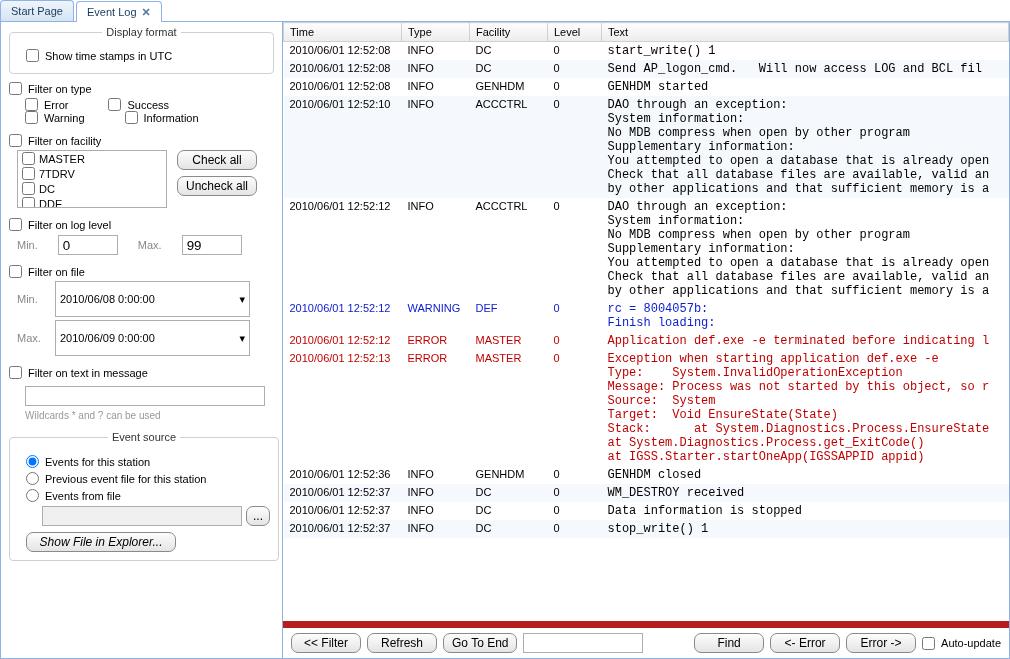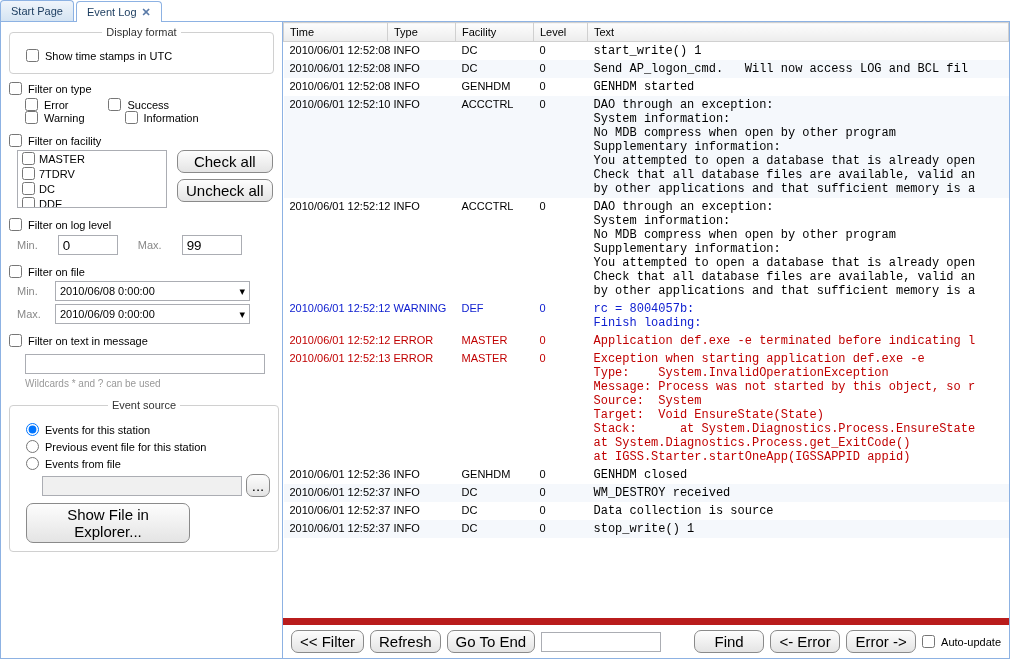--- a/index.html
+++ b/index.html
@@ -13,47 +13,47 @@
 fieldset { border: 1px solid #d0d0d0; border-radius: 4px; padding: 8px 8px 8px 8px; margin-bottom: 8px; }
 legend { padding: 0 4px; color: #333; text-align: center; }
 .chk { display: flex; align-items: center; gap: 6px; margin: 3px 0; }
 .chk input { width: 13px; height: 13px; }
 .chk-row { display: flex; gap: 40px; margin-left: 16px; }
 .inline-chk { display: flex; align-items: center; gap: 6px; }
 .facility-row { display: flex; gap: 10px; align-items: flex-start; }
 .facility-list { width: 150px; height: 58px; border: 1px solid #abadb3; background: #fff; overflow-y: scroll; }
 .facility-item { display: flex; align-items: center; gap: 4px; padding: 1px 4px; }
 .facility-btns { display: flex; flex-direction: column; gap: 6px; }
-button { font-family: Tahoma, Arial, sans-serif; font-size: 15px; padding: 2px 8px; border: 1px solid #8a8a8a; border-radius: 7px; background: linear-gradient(#fdfdfd, #e4e4e4); cursor: pointer; min-width: 70px; }
+button { font-family: Tahoma, Arial, sans-serif; font-size: 12px; padding: 2px 8px; border: 1px solid #8a8a8a; border-radius: 7px; background: linear-gradient(#fdfdfd, #e4e4e4); cursor: pointer; min-width: 70px; }
 .minmax { display: flex; gap: 20px; align-items: center; margin-left: 8px; margin-top: 4px; }
 .minmax label { color: #888; }
 .spinner { width: 60px; height: 20px; border: 1px solid #abadb3; padding: 2px 4px; background: #fff; }
 .time-row { display: flex; align-items: center; gap: 8px; margin: 3px 0 3px 8px; }
 .time-row label { width: 30px; color: #888; }
-.time-input { width: 195px; height: 20px; border: 1px solid #abadb3; padding: 2px 4px; background: #fff; display: flex; align-items: center; justify-content: space-between; }
+.time-input { width: 195px; height: 36px; border: 1px solid #abadb3; padding: 2px 4px; background: #fff; display: flex; align-items: center; justify-content: space-between; }
 .text-input { width: 240px; height: 20px; border: 1px solid #abadb3; margin: 4px 0 4px 16px; background: #fff; }
 .hint { color: #999; margin-left: 16px; font-size: 10px; }
 .radio { display: flex; align-items: center; gap: 6px; margin: 4px 0 4px 8px; }
 .file-row { display: flex; align-items: center; gap: 4px; margin-left: 24px; margin-top: 2px; }
 .file-input { width: 200px; height: 20px; border: 1px solid #abadb3; background: #f0f0f0; }
 .browse { width: 24px; min-width: 24px; padding: 2px; }
-.show-file { margin: 6px 0 0 8px; width: 164px; }
+.show-file { margin: 6px 0 0 8px; width: 150px; font-style: italic; }
 .content { flex: 1; display: flex; flex-direction: column; position: relative; }
 .grid-wrap { flex: 1; overflow: auto; position: relative; }
 .grid { width: 100%; border-collapse: collapse; table-layout: fixed; }
 .grid th { text-align: left; font-weight: normal; padding: 3px 6px; background: linear-gradient(#fdfdfd, #ececec); border: 1px solid #d0d0d0; position: sticky; top: 0; }
 .grid td { padding: 2px 6px; vertical-align: top; white-space: pre; font-family: 'Courier New', monospace; font-size: 12px; border: none; }
 .grid td.meta { font-family: Tahoma, Arial, sans-serif; font-size: 11px; white-space: nowrap; }
 .grid tr.alt { background: #f5f8fc; }
 .grid tr.warn td { color: #1020d0; }
 .grid tr.err td { color: #c00000; }
 .toolbar { border-top: 7px solid #b91c1c; padding: 5px 8px; display: flex; align-items: center; gap: 6px; background: #fff; }
 .toolbar .spacer { flex: 1; }
 .find-input { width: 120px; height: 20px; border: 1px solid #abadb3; background: #fff; }
-.col-time{width:104px}.col-type{width:68px}.col-fac{width:78px}.col-lvl{width:54px}.col-text{width:auto}
+.col-time{width:118px}.col-type{width:68px}.col-fac{width:78px}.col-lvl{width:54px}.col-text{width:auto}
 </style>
 </head>
 <body>
 
 <div class="tabs">
   <div class="tab">
       <span>Start Page</span>
     </div>
   <div class="tab active">
     <span>Event Log</span>
@@ -287,21 +287,21 @@
               <td class="meta">INFO</td>
               <td class="meta">DC</td>
               <td class="meta">0</td>
               <td>WM_DESTROY received</td>
             </tr>
             <tr class="">
               <td class="meta">2010/06/01 12:52:37</td>
               <td class="meta">INFO</td>
               <td class="meta">DC</td>
               <td class="meta">0</td>
-              <td>Data collection is source</td>
+              <td>Data information is stopped</td>
             </tr>
             <tr class="alt">
               <td class="meta">2010/06/01 12:52:37</td>
               <td class="meta">INFO</td>
               <td class="meta">DC</td>
               <td class="meta">0</td>
               <td>stop_write() 1</td>
             </tr>
           </tbody>
       </table>

